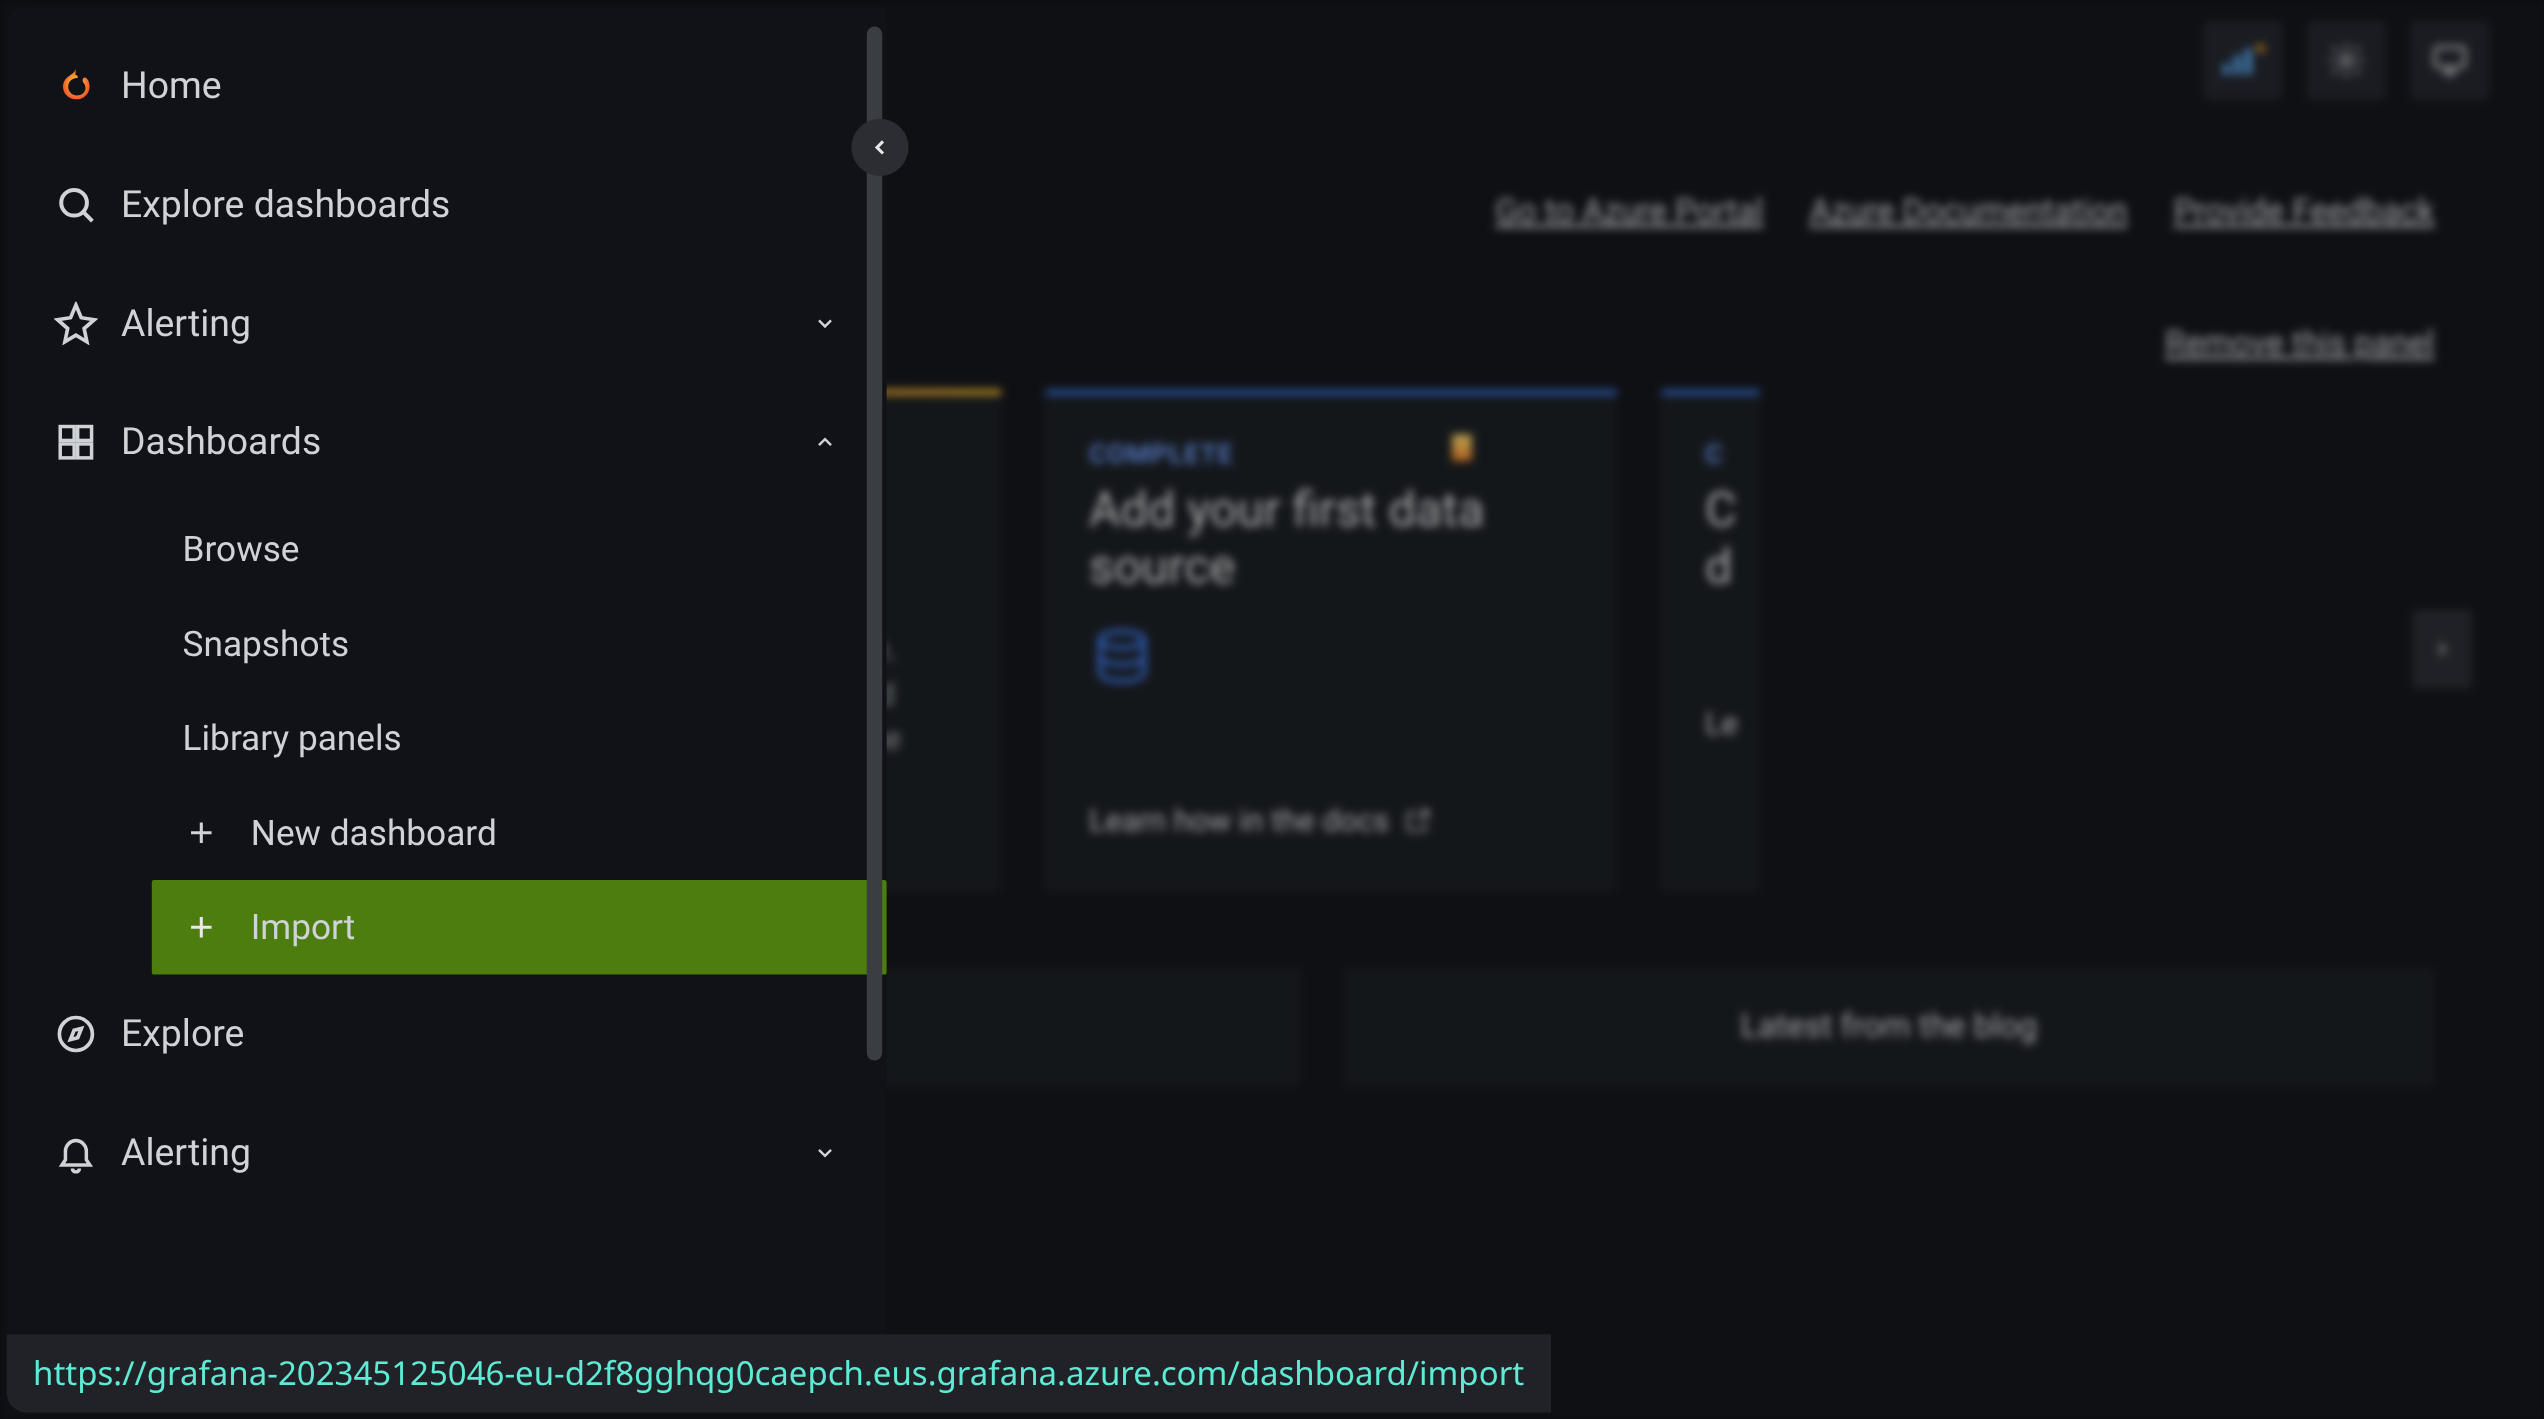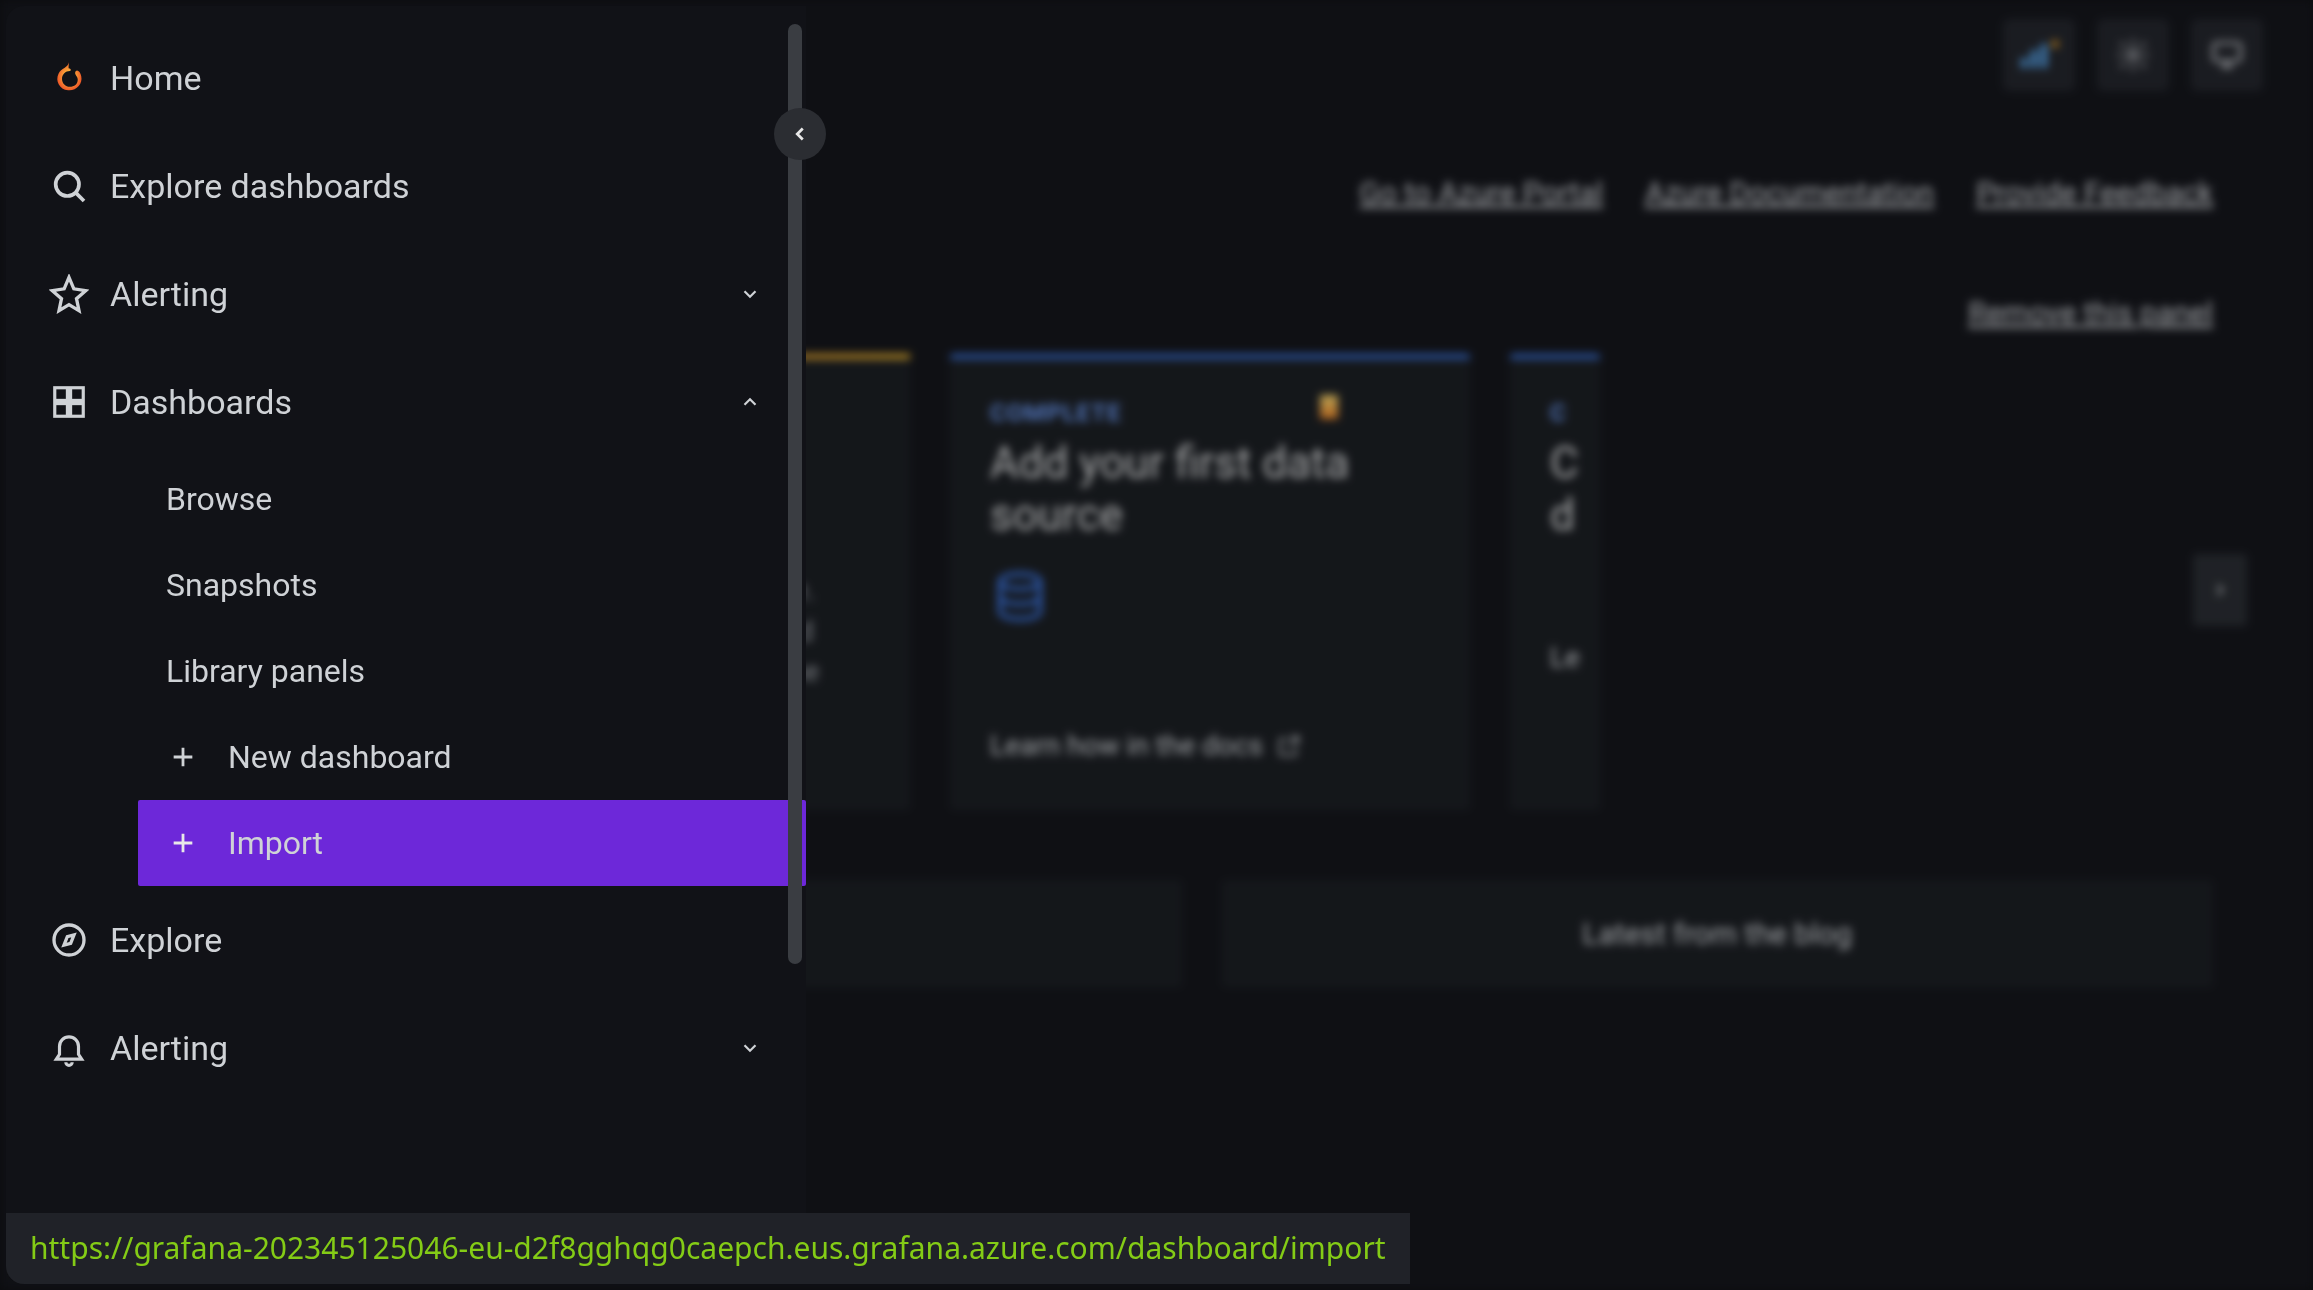--- a/index.html
+++ b/index.html
@@ -99,34 +99,34 @@
 .nav-row .chev { margin-left:auto; width:32px; height:32px; display:flex; align-items:center; justify-content:center; }
 .nav-row.logo .ic svg { width:46px; height:46px; }
 
 .sub-row {
   display:flex; align-items:center; gap:26px;
   height:86px; padding-left:160px; padding-right:40px;
   font-size:32px; color:#cfd2d6; cursor:pointer;
 }
 .sub-row.with-plus { padding-left:160px; }
 .sub-row .plus { width:34px; height:34px; display:flex; align-items:center; justify-content:center; margin-right:2px; color:#cfd2d6; }
-.sub-row.hover { background:#6d28d9; margin-left:132px; padding-left:28px; border-radius:2px; }
+.sub-row.hover { background:#4d7c0f; margin-left:132px; padding-left:28px; border-radius:2px; }
 
 
 .collapse-handle {
   position:absolute; left:774px; top:108px; width:52px; height:52px;
   background:#2b2d32; border-radius:50%;
   display:flex; align-items:center; justify-content:center;
   z-index:10;
 }
 
 
 .statusbar {
   position:absolute; left:6px; bottom:6px;
-  background:#202228; color:#84cc16;
+  background:#202228; color:#5eead4;
   font-size:30px; padding:14px 24px 16px;
   border-bottom-left-radius:18px;
   font-family: ui-sans-serif, system-ui, sans-serif;
 }
 
 svg { display:block; }
 </style>
 </head>
 <body>
 

